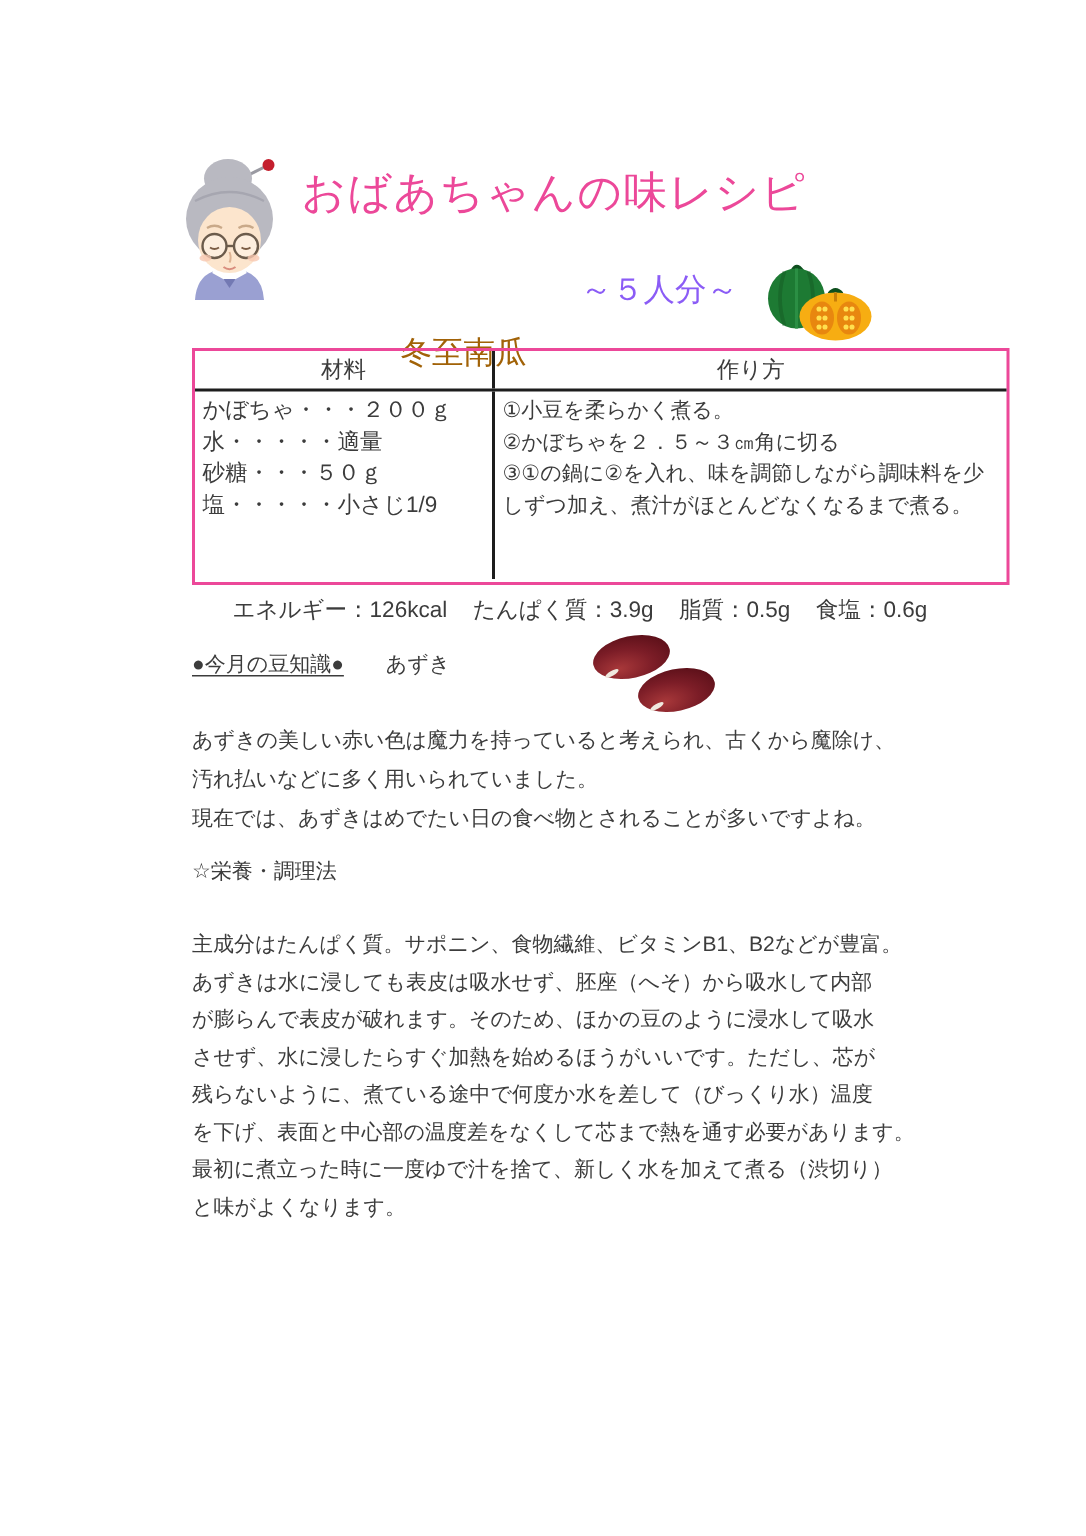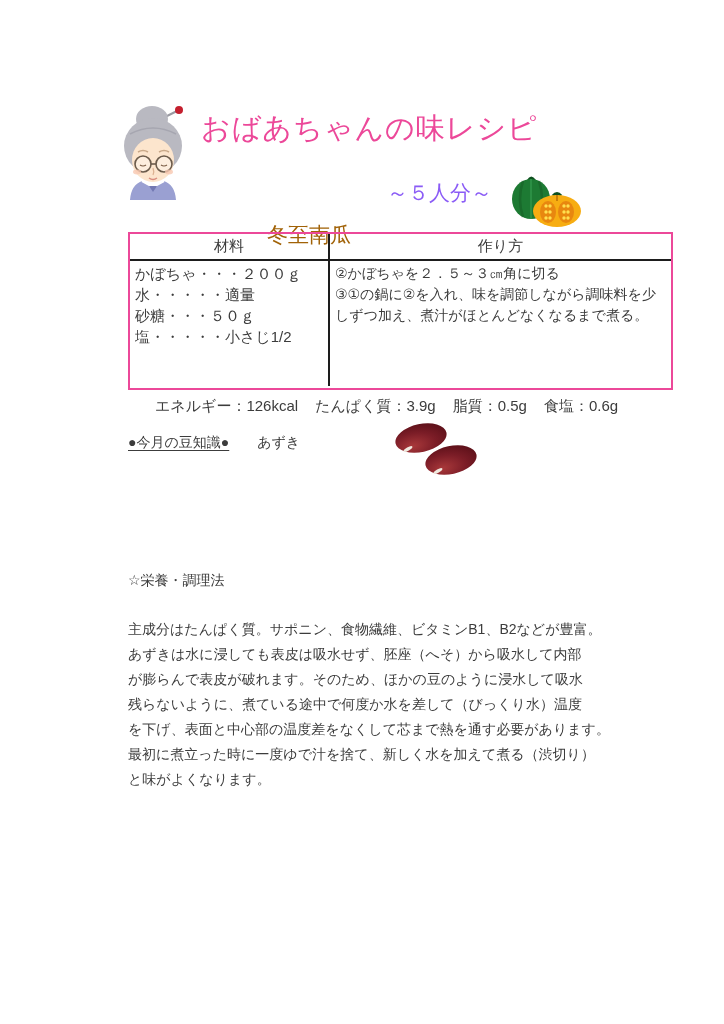--- a/index.html
+++ b/index.html
@@ -108,23 +108,24 @@
   <div class="recipe-table">
     <div class="thead">
       <div class="th-left">材料</div>
       <div class="th-right">作り方</div>
     </div>
     <div class="tbody">
       <div class="td-left">
           <div class="line">かぼちゃ・・・２００ｇ</div>
           <div class="line">水・・・・・適量</div>
           <div class="line">砂糖・・・５０ｇ</div>
-          <div class="line">塩・・・・・小さじ1/2</div>
+          <div class="line">塩・・・・・小さじ1/9</div>
         </div>
       <div class="td-right">
+          <div class="line">①小豆を柔らかく煮る。</div>
           <div class="line">②かぼちゃを２．５～３㎝角に切る</div>
           <div class="line">③①の鍋に②を入れ、味を調節しながら調味料を少しずつ加え、煮汁がほとんどなくなるまで煮る。</div>
         </div>
     </div>
   </div>
 
   <div class="nutrition"><span class="nutrition-item">エネルギー：126kcal</span><span class="nutrition-item">たんぱく質：3.9g</span><span class="nutrition-item">脂質：0.5g</span><span class="nutrition-item">食塩：0.6g</span></div>
 
   <div class="trivia-head">
     <span class="underlined">●今月の豆知識●</span>
@@ -144,26 +145,32 @@
         <ellipse cx="27" cy="18" rx="26" ry="14" fill="url(#beanGrad)"></ellipse>
         <ellipse cx="12" cy="26" rx="5" ry="1.7" fill="#efe9df" transform="rotate(-18 12 26)"></ellipse>
       </g>
       <g transform="rotate(-12 57 40)">
         <ellipse cx="57" cy="40" rx="26" ry="14" fill="url(#beanGrad)"></ellipse>
         <ellipse cx="42" cy="48" rx="5" ry="1.7" fill="#efe9df" transform="rotate(-18 42 48)"></ellipse>
       </g>
     </svg>
   </div>
 
+  <div class="para para1">
+      <div class="line">あずきの美しい赤い色は魔力を持っていると考えられ、古くから魔除け、</div>
+      <div class="line">汚れ払いなどに多く用いられていました。</div>
+      <div class="line">現在では、あずきはめでたい日の食べ物とされることが多いですよね。</div>
+    </div>
 
   <div class="method-head">☆栄養・調理法</div>
 
   <div class="para para2">
       <div class="line">主成分はたんぱく質。サポニン、食物繊維、ビタミンB1、B2などが豊富。</div>
       <div class="line">あずきは水に浸しても表皮は吸水せず、胚座（へそ）から吸水して内部</div>
       <div class="line">が膨らんで表皮が破れます。そのため、ほかの豆のように浸水して吸水</div>
+      <div class="line">させず、水に浸したらすぐ加熱を始めるほうがいいです。ただし、芯が</div>
       <div class="line">残らないように、煮ている途中で何度か水を差して（びっくり水）温度</div>
       <div class="line">を下げ、表面と中心部の温度差をなくして芯まで熱を通す必要があります。</div>
       <div class="line">最初に煮立った時に一度ゆで汁を捨て、新しく水を加えて煮る（渋切り）</div>
       <div class="line">と味がよくなります。</div>
     </div>
 
 </div>
 
 </body></html>

